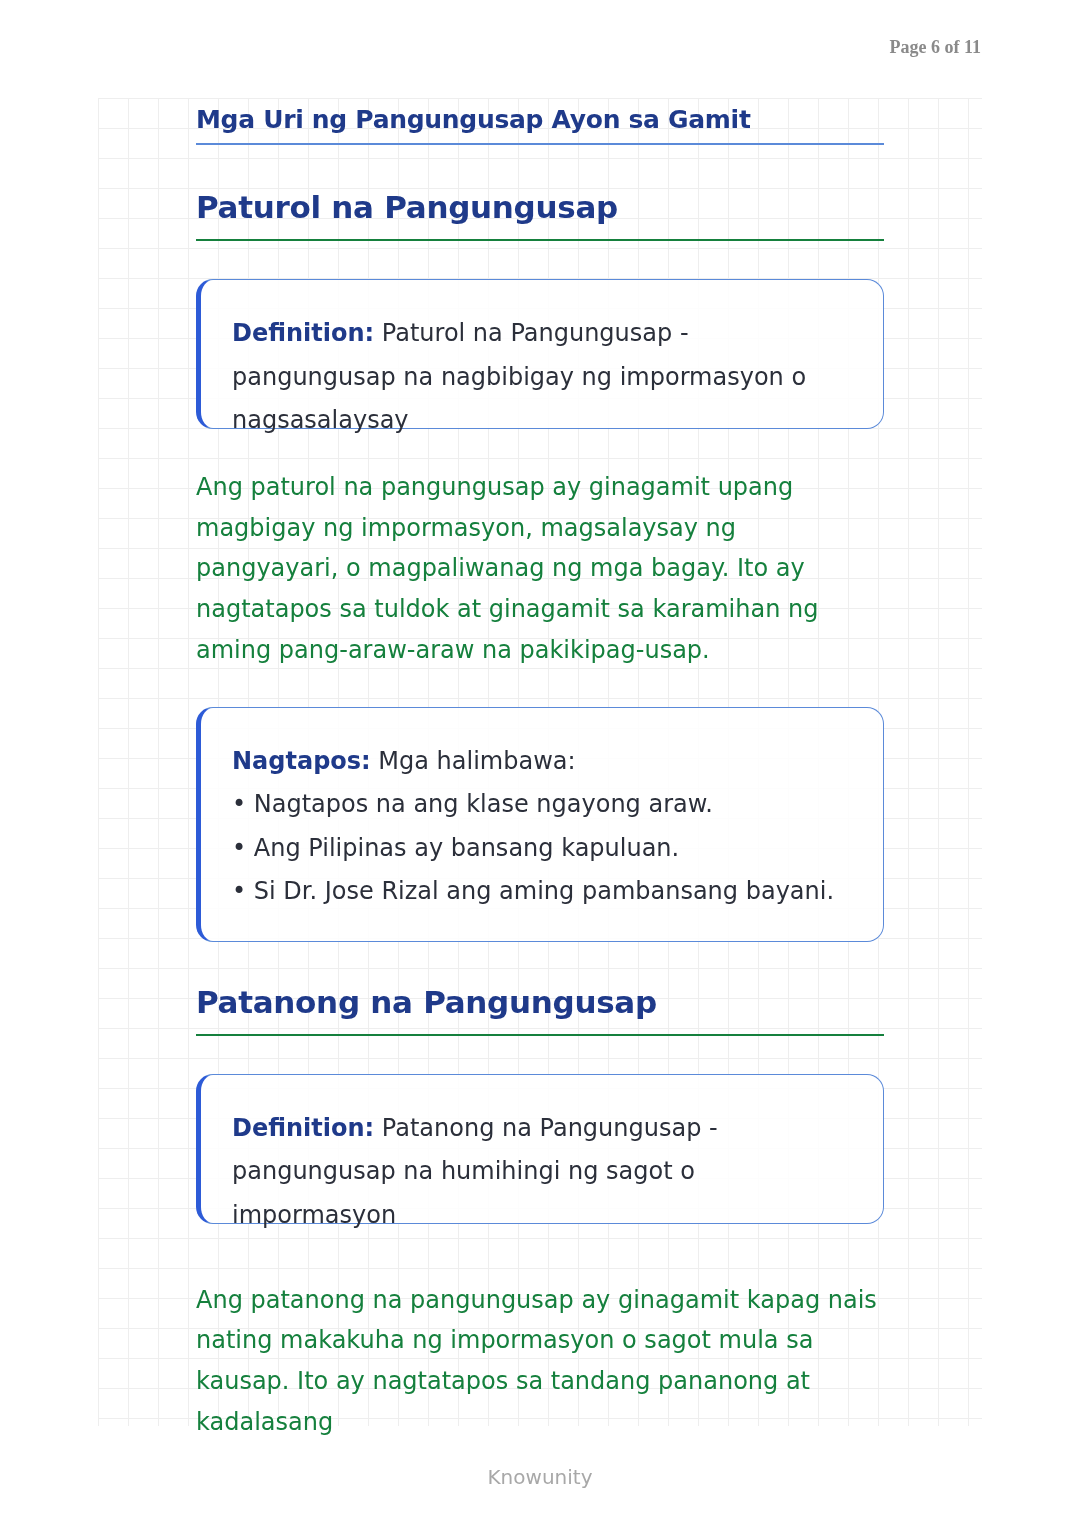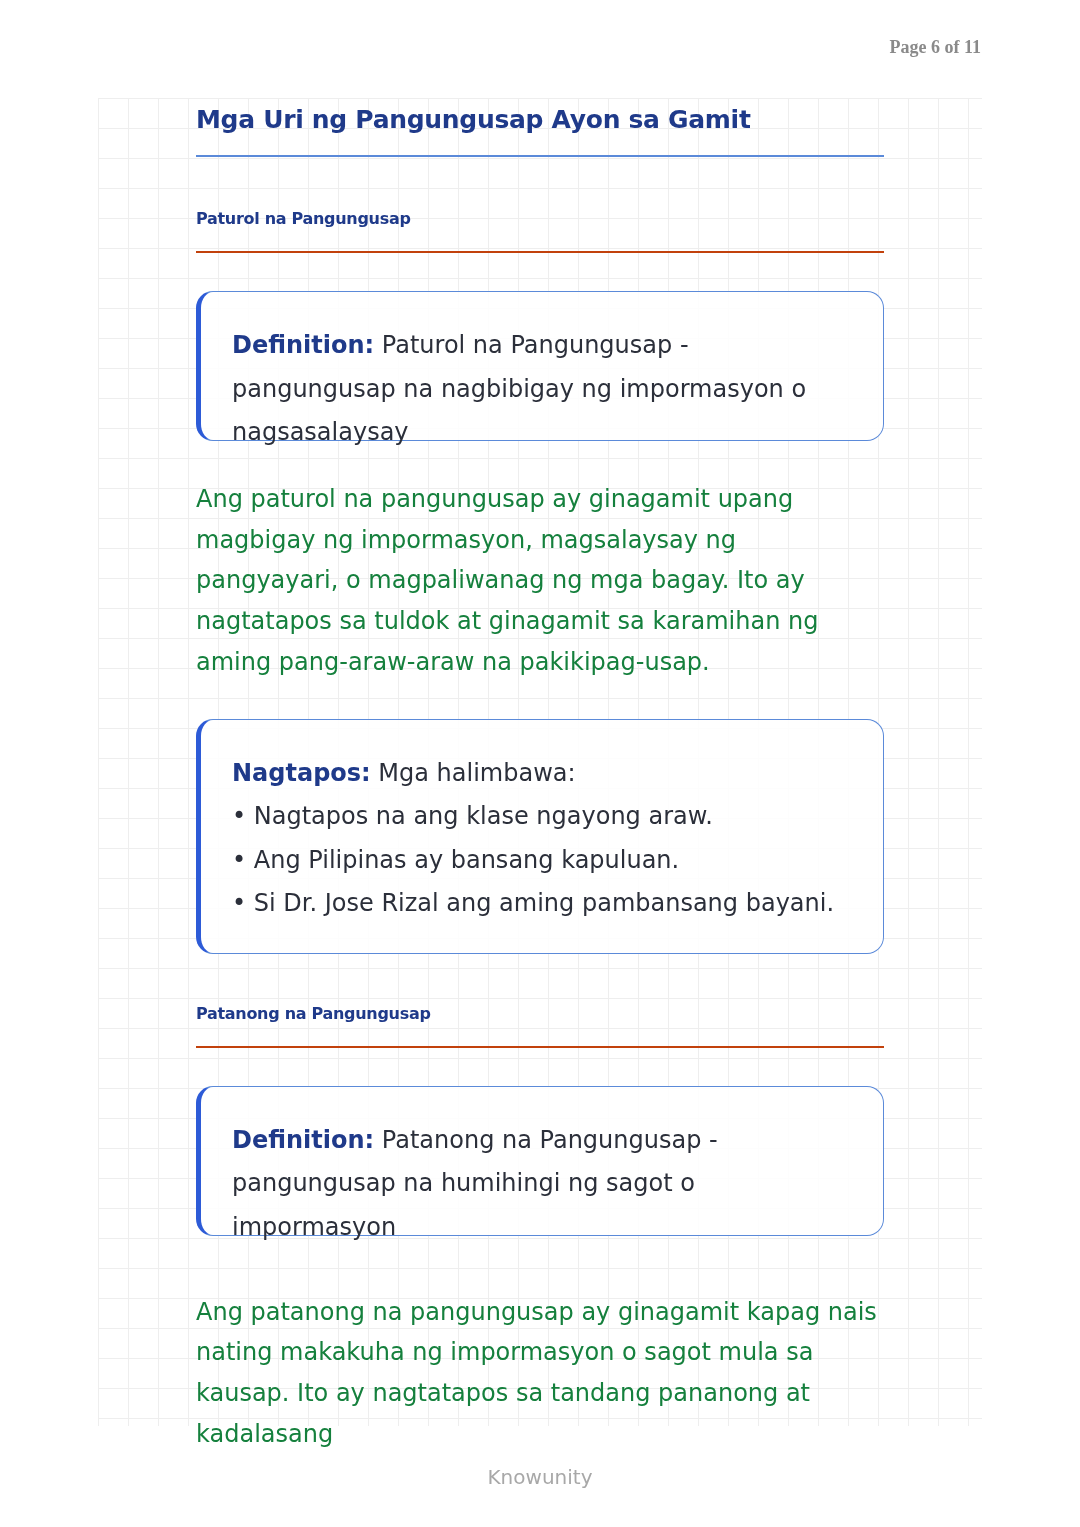--- a/index.html
+++ b/index.html
@@ -41,32 +41,32 @@
       left: 196px;
       top: 98px;
       width: 688px;
     }
     .h1 {
       font-weight: bold;
       color: #1f3a8a;
       font-size: 25px;
       letter-spacing: -0.3px;
       margin: 7px 0 0 0;
-      padding-bottom: 20px;
+      padding-bottom: 8px;
       border-bottom: 2px solid #5b8ad9;
       line-height: 30px;
     }
     .h2 {
       font-weight: bold;
       color: #1f3a8a;
-      font-size: 16px;
+      font-size: 31px;
       letter-spacing: -0.3px;
       line-height: 30px;
       padding-bottom: 17px;
-      border-bottom: 2px solid #c2410c;
+      border-bottom: 2px solid #15803d;
     }
     .box {
       position: relative;
       border: 1.5px solid #5b8ad9;
       border-left: 5px solid #2d5bd7;
       border-radius: 17px;
       background: rgba(255,255,255,0.85);
       padding: 32px 30px 28px 31px;
       color: #2b2f3a;
       font-size: 24px;

